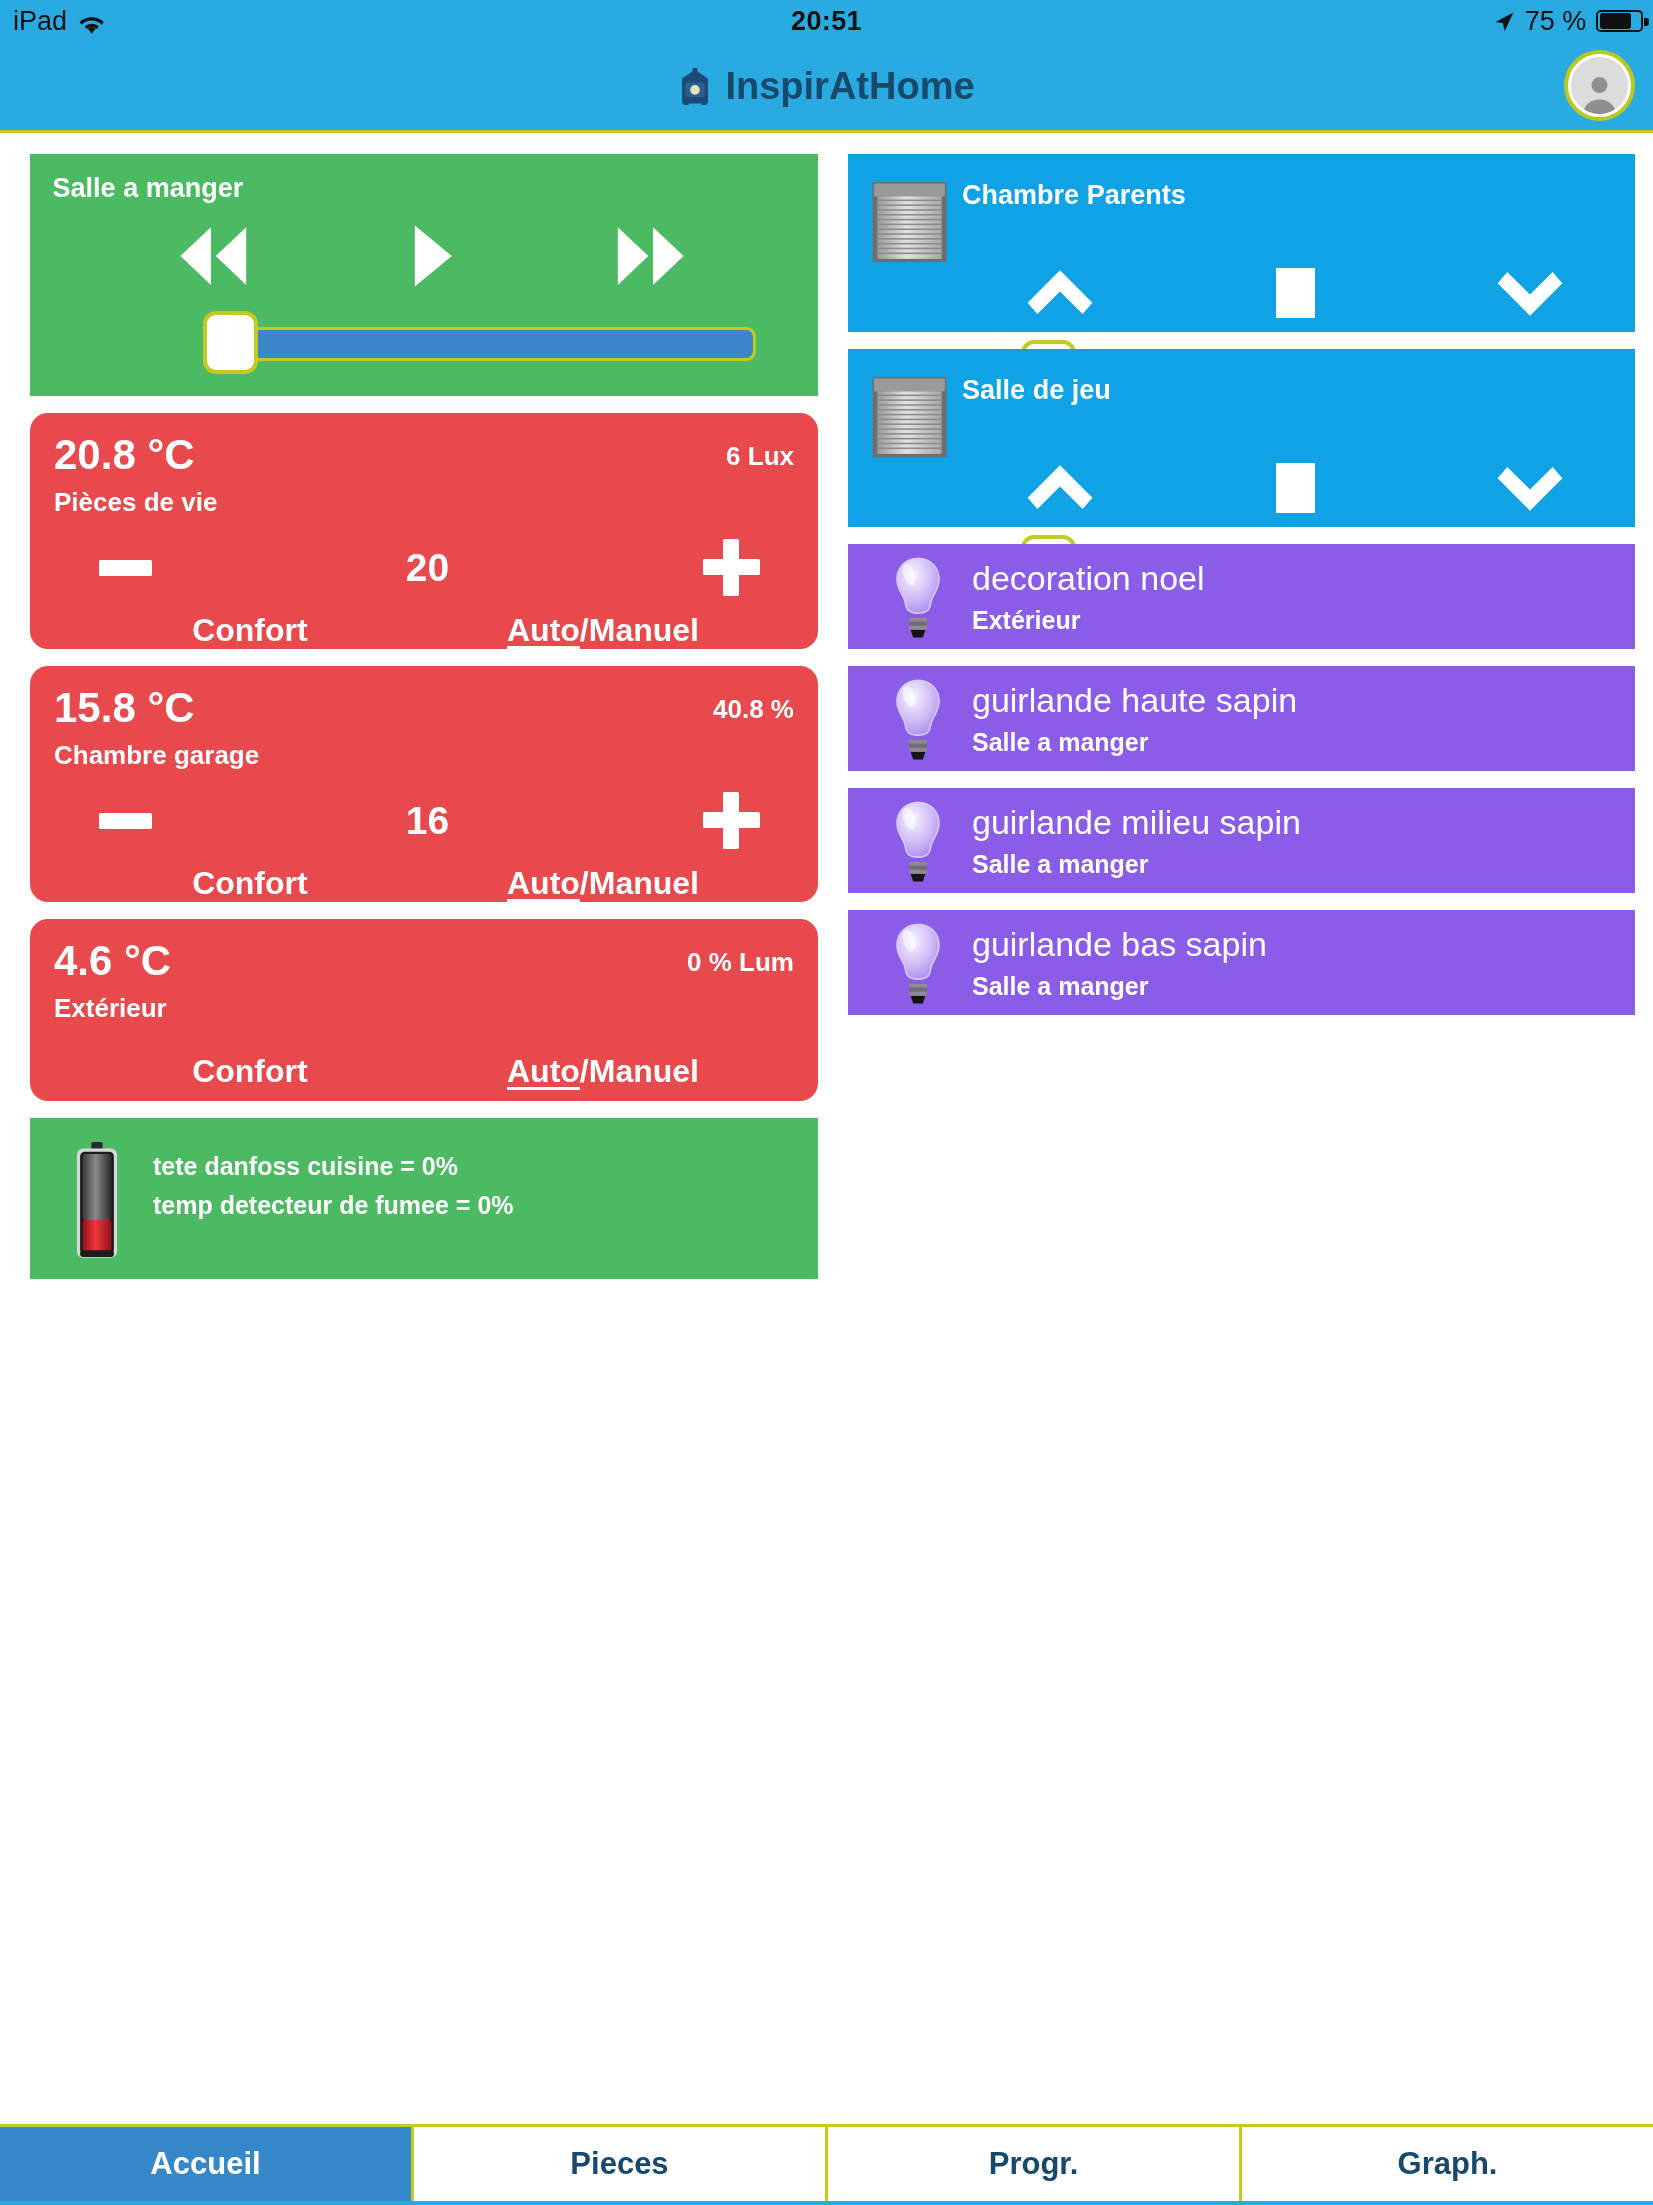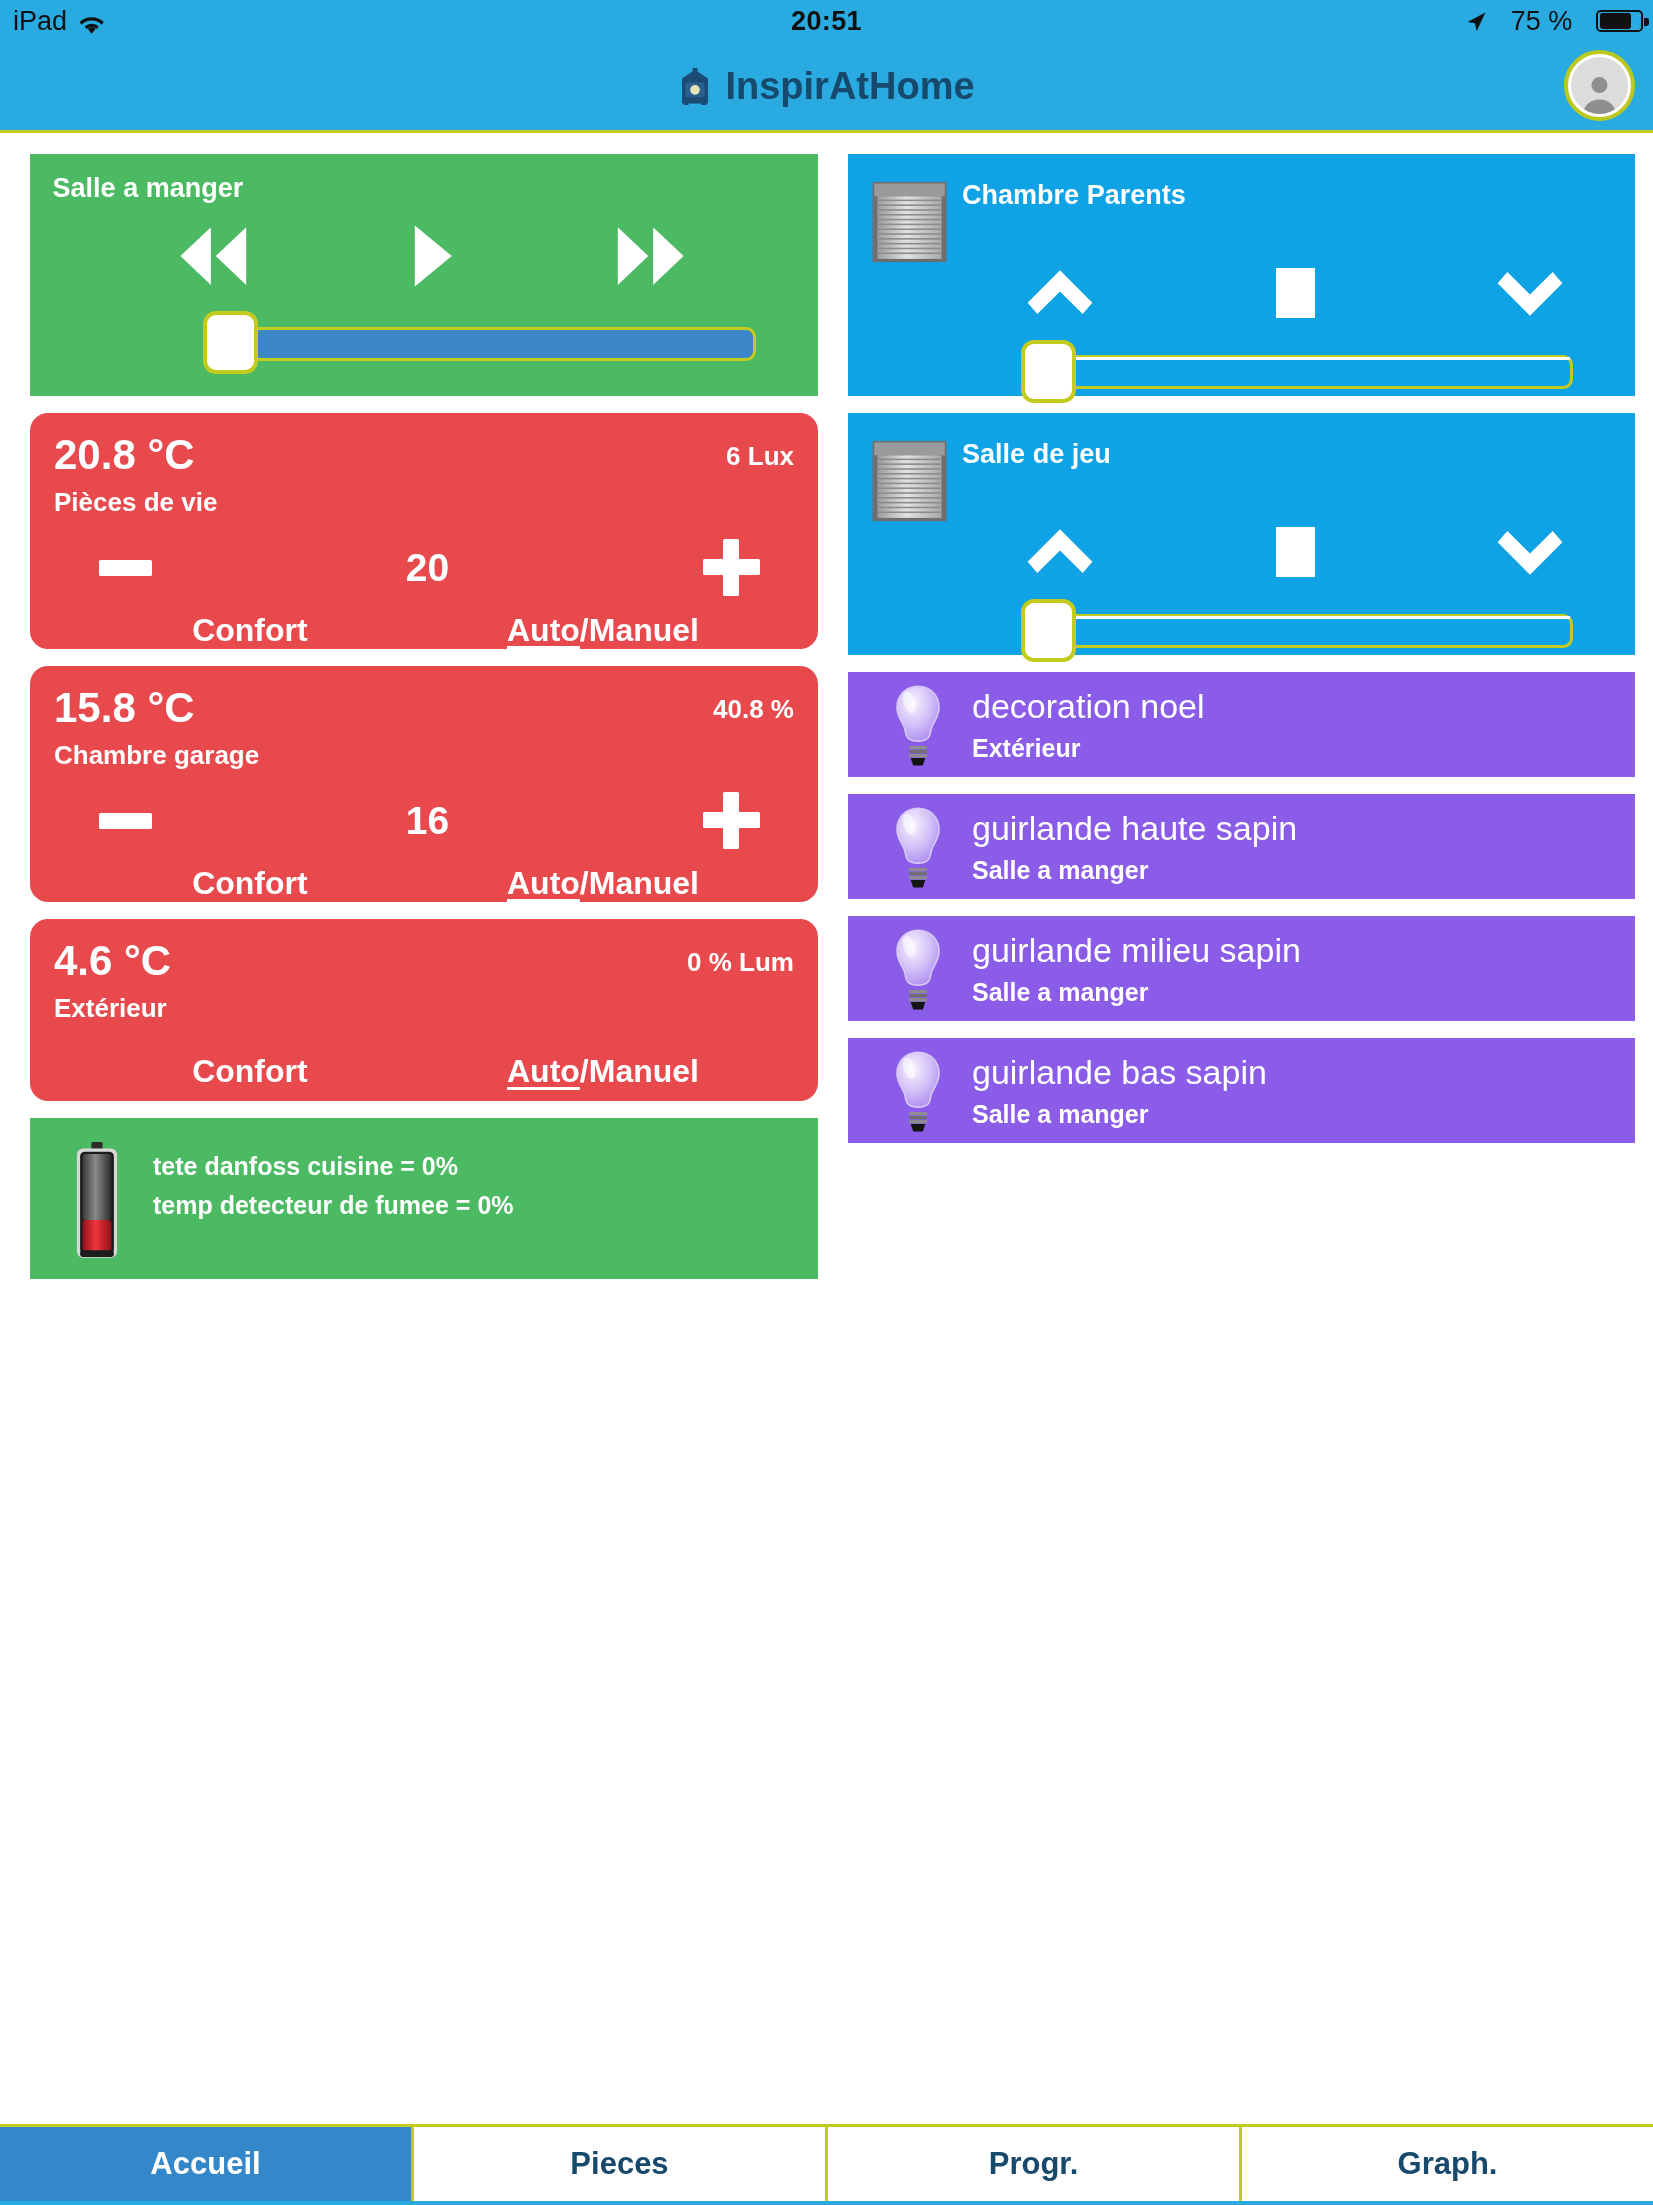--- a/index.html
+++ b/index.html
@@ -26,21 +26,21 @@
   .sb-left { display: flex; align-items: center; gap: 11.3px; margin-left: 13px; }
   .sb-device { font-size: 27px; letter-spacing: 0px; }
   .wifi-icon { display:block; width: 27.4px; height: 21px; }
   .sb-center {
     position: absolute; left: 0; right: 0; top: 0; height: 42px;
     display: flex; align-items: center; justify-content: center;
     font-size: 27px; font-weight: 700; letter-spacing: 0.4px;
   }
   .sb-right {
     position: absolute; right: 9.7px; top: 0; height: 42px;
-    display: flex; align-items: center; gap: 24px;
+    display: flex; align-items: center; gap: 10px;
   }
   .loc-icon { display:block; width: 21px; height: 22.6px; }
   .sb-batt-text { font-size: 27px; }
   .batt {
     position: relative; width: 47px; height: 22.6px;
     border: 2.4px solid #111; border-radius: 4.8px;
   }
   .batt::after {
     content:""; position:absolute; right:-7.3px; top: 6.5px;
     width: 4.8px; height: 8px; background: #111; border-radius: 0 2.4px 2.4px 0;
@@ -141,21 +141,21 @@
   .card-battery {
     background: #4cb963; height: 161px; padding: 21px 24px;
     display: flex; align-items: flex-start; gap: 31px;
   }
   .batt-big { width: 50px; height: 119px; position: relative; margin-left: 18px; margin-top: 3.2px;}
   .batt-big svg { display: block; }
   .batt-lines { padding-top: 8px; }
   .batt-line { font-size: 25px; font-weight: 700; line-height: 1.55; }
 
   
-  .card-shutter { background: #0fa3e5; height: 242px; padding: 19.4px 22.6px; position: relative; }
+  .card-shutter { background: #0fa3e5; height: 178px; padding: 19.4px 22.6px; position: relative; }
   .shutter-head { display: flex; align-items: flex-start; gap: 14.5px; }
   .shutter-icon { width: 77px; height: 84px; flex: none; margin-top: 6.5px; }
   .shutter-icon svg { display: block; }
   .shutter-title { font-size: 27px; font-weight: 700; padding-top: 6.5px; }
   .shutter-btns {
     display: flex; align-items: center; justify-content: space-between;
     padding: 0 48px 0 155px; margin-top: 3.2px;
   }
   .shutter-btns svg { display: block; }
   .stop-glyph { width: 39px; height: 50px; background: #fff; }

